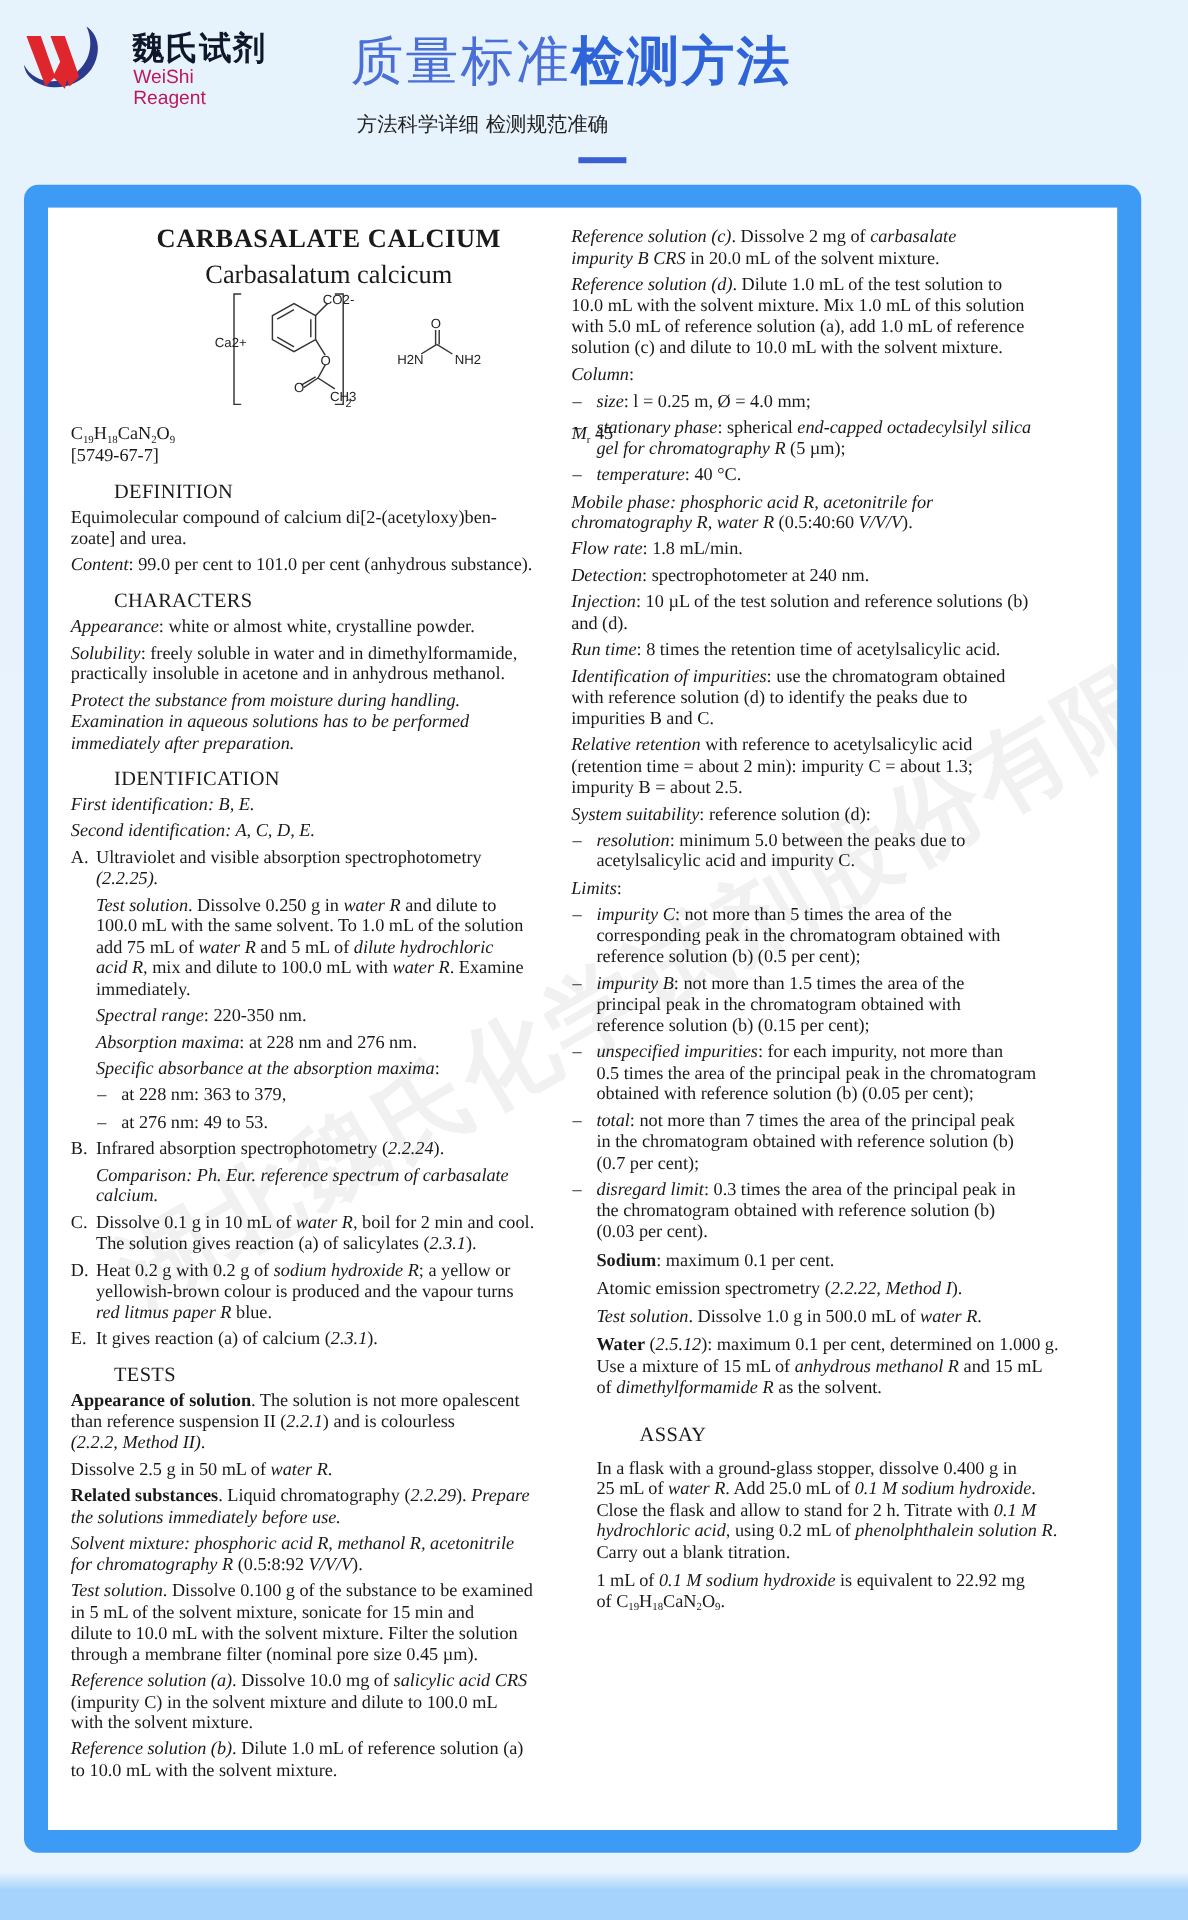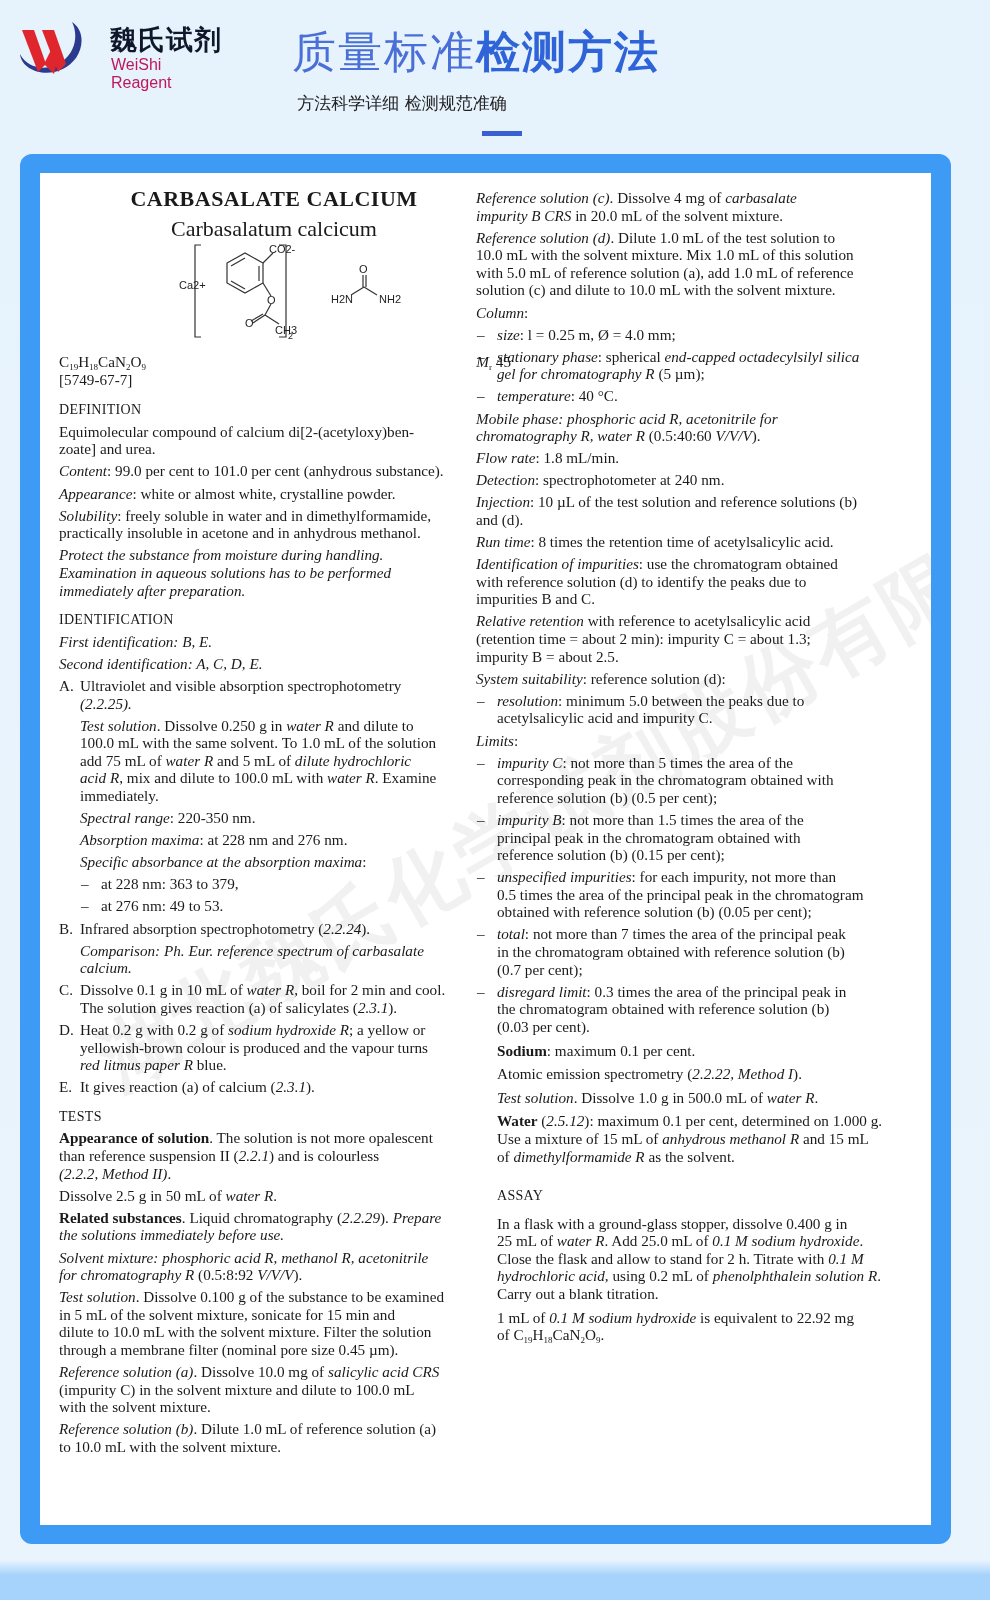--- a/index.html
+++ b/index.html
@@ -55,21 +55,21 @@
   .col p { margin-bottom: 4.5px; }
   .clip { white-space: nowrap; overflow: hidden; }
   .monotitle {
     text-align: center; font-weight: bold; font-size: 22px; letter-spacing: 0.5px;
     margin-top: 17px; width: 430px;
   }
   .latin { text-align: center; font-size: 22px; margin-top: 12px; width: 430px; }
   .structure { position: relative; width: 430px; height: 112px; margin-top: 4px; }
   .formula-row { position: relative; height: 36px; }
   .formula-row .mr { position: absolute; right: -12px; top: 0; }
-  .section-h { font-size: 14px; margin-top: 12px; margin-bottom: 4px; letter-spacing: 0.3px; }
+  .section-h { font-size: 17px; margin-top: 12px; margin-bottom: 4px; letter-spacing: 0.3px; margin-left: 36px; }
   i { font-style: italic; }
   b { font-weight: bold; }
   .indent { padding-left: 21px; }
   .item { position: relative; padding-left: 21px; }
   .item .lbl { position: absolute; left: 0; top: 0; }
   .dash { position: relative; padding-left: 21px; }
   .dash::before { content: "–"; position: absolute; left: 1px; top: 0; }
   sub { font-size: 9px; vertical-align: -3px; line-height: 0; }
 </style>
 </head>
@@ -144,20 +144,21 @@
     <div class="formula-row">
       <div><span>C</span><sub>19</sub><span>H</span><sub>18</sub><span>CaN</span><sub>2</sub><span>O</span><sub>9</sub></div>
       <div>[5749-67-7]</div>
       <div class="mr"><i>M</i><sub>r</sub> <span>45</span></div>
     </div>
 
     <div class="section-h">DEFINITION</div>
     <p><span>Equimolecular compound of calcium di[2-(acetyloxy)ben-</span><br><span>zoate] and urea.</span></p>
     <p class="clip"><i>Content</i><span>: 99.0 per cent to 101.0 per cent (anhydrous substance).</span></p>
 
+    <div class="section-h">CHARACTERS</div>
     <p><i>Appearance</i><span>: white or almost white, crystalline powder.</span></p>
     <p class="clip"><i>Solubility</i><span>: freely soluble in water and in dimethylformamide,</span><br><span>practically insoluble in acetone and in anhydrous methanol.</span></p>
     <p><i>Protect the substance from moisture during handling.</i><br><i>Examination in aqueous solutions has to be performed</i><br><i>immediately after preparation.</i></p>
 
     <div class="section-h">IDENTIFICATION</div>
     <p><i>First identification: B, E.</i></p>
     <p><i>Second identification: A, C, D, E.</i></p>
     <div class="item">
       <span class="lbl">A.</span>
       <p><span>Ultraviolet and visible absorption spectrophotometry</span><br><i>(2.2.25).</i></p>
@@ -190,21 +191,21 @@
     <p class="clip"><b>Appearance of solution</b><span>. The solution is not more opalescent</span><br><span>than reference suspension II (</span><i>2.2.1</i><span>) and is colourless</span><br><i>(2.2.2, Method II)</i><span>.</span></p>
     <p><span>Dissolve 2.5 g in 50 mL of </span><i>water R</i><span>.</span></p>
     <p class="clip"><b>Related substances</b><span>. Liquid chromatography (</span><i>2.2.29</i><span>). </span><i>Prepare</i><br><i>the solutions immediately before use.</i></p>
     <p><i>Solvent mixture</i><i>: phosphoric acid R, methanol R, acetonitrile</i><br><i>for chromatography R</i><span> (0.5:8:92  </span><i>V/V/V</i><span>).</span></p>
     <p class="clip"><i>Test solution</i><span>. Dissolve 0.100 g of the substance to be examined</span><br><span>in 5 mL of the solvent mixture, sonicate for 15 min and</span><br><span>dilute to 10.0 mL with the solvent mixture. Filter the solution</span><br><span>through a membrane filter (nominal pore size 0.45 µm).</span></p>
     <p><i>Reference solution (a)</i><span>. Dissolve 10.0 mg of </span><i>salicylic acid CRS</i><br><span>(impurity C) in the solvent mixture and dilute to 100.0 mL</span><br><span>with the solvent mixture.</span></p>
     <p><i>Reference solution (b)</i><span>. Dilute 1.0 mL of reference solution (a)</span><br><span>to 10.0 mL with the solvent mixture.</span></p>
   </div>
 
   <div class="col col-right" style="top:16px;">
-    <p><i>Reference solution (c)</i><span>. Dissolve 4 mg of </span><i>carbasalate</i><br><i>impurity B CRS</i><span> in 20.0 mL of the solvent mixture.</span></p>
+    <p><i>Reference solution (c)</i><span>. Dissolve 2 mg of </span><i>carbasalate</i><br><i>impurity B CRS</i><span> in 20.0 mL of the solvent mixture.</span></p>
     <p><i>Reference solution (d)</i><span>. Dilute 1.0 mL of the test solution to</span><br><span>10.0 mL with the solvent mixture. Mix 1.0 mL of this solution</span><br><span>with 5.0 mL of reference solution (a), add 1.0 mL of reference</span><br><span>solution (c) and dilute to 10.0 mL with the solvent mixture.</span></p>
     <p><i>Column</i><span>:</span></p>
     <p class="dash"><i>size</i><span>: l = 0.25 m, Ø = 4.0 mm;</span></p>
     <p class="dash"><i>stationary phase</i><span>: spherical </span><i>end-capped octadecylsilyl silica</i><br><i>gel for chromatography R</i><span> (5 µm);</span></p>
     <p class="dash"><i>temperature</i><span>: 40 °C.</span></p>
     <p><i>Mobile phase</i><i>: phosphoric acid R, acetonitrile for</i><br><i>chromatography R, water R</i><span> (0.5:40:60 </span><i>V/V/V</i><span>).</span></p>
     <p><i>Flow rate</i><span>: 1.8 mL/min.</span></p>
     <p><i>Detection</i><span>: spectrophotometer at 240 nm.</span></p>
     <p><i>Injection</i><span>: 10 µL of the test solution and reference solutions (b)</span><br><span>and (d).</span></p>
     <p><i>Run time</i><span>: 8 times the retention time of acetylsalicylic acid.</span></p>

